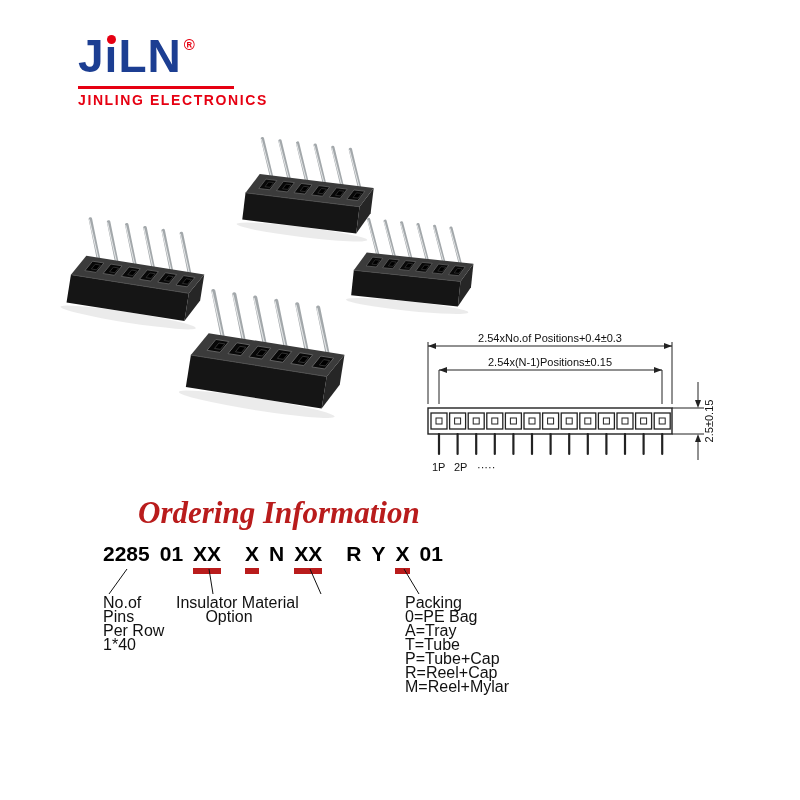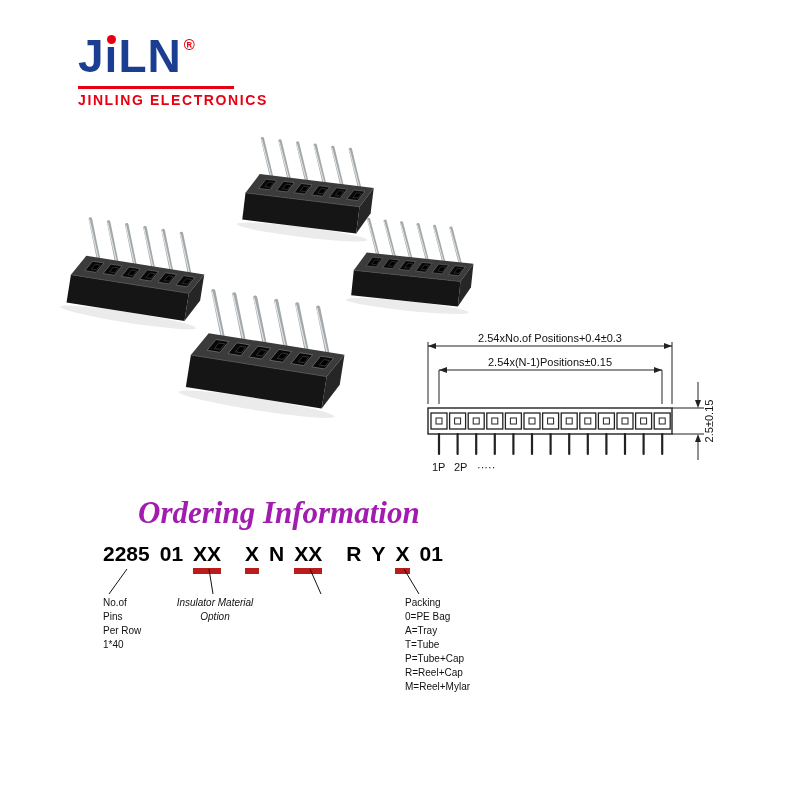--- a/index.html
+++ b/index.html
@@ -27,29 +27,29 @@
   
   .drawing { position:absolute; left:420px; top:330px; width:300px; height:150px; }
   .drawing text { font-family:"Liberation Sans",sans-serif; font-size:11px; fill:#111; }
   .dimline { stroke:#222; stroke-width:1; fill:none; }
   .arrow { fill:#222; }
   .cell { fill:none; stroke:#222; stroke-width:1.3; }
   .cell-in { fill:none; stroke:#222; stroke-width:1; }
   .pin { stroke:#222; stroke-width:2.2; stroke-linecap:round; }
 
   
-  .order-title { position:absolute; left:138px; top:495px; font-family:"Liberation Serif",serif; font-style:italic; font-weight:600; font-size:31px; color:#a21caf; }
+  .order-title { position:absolute; left:138px; top:495px; font-family:"Liberation Serif",serif; font-style:italic; font-weight:600; font-size:31px; color:#b91c1c; }
   .code-row { position:absolute; left:103px; top:542px; font-size:21px; font-weight:bold; color:#000; white-space:nowrap; }
   .code-row span { display:inline-block; margin-right:10px; padding-bottom:2px; }
   .code-row span.gap { margin-right:24px; }
   .code-row span.u { border-bottom:6px solid #b91c1c; }
   .leaders { position:absolute; inset:0; pointer-events:none; }
-  .col { position:absolute; top:596px; font-size:10px; line-height:14px; color:#111; }
+  .col { position:absolute; top:596px; font-size:16px; line-height:14px; color:#111; }
   .col-1 { left:103px; width:62px; }
-  .col-2 { left:162px; width:106px;font-style:italic; }
+  .col-2 { left:176px; width:106px; }
   .col-3 { left:298px; width:118px; }
   .col-4 { left:405px; width:112px; }
   .col-2 .col-title { text-align:center; }
   .col-title div, .col-items div { white-space:nowrap; }
 </style>
 </head>
 <body>
 
 <div class="page">
 

